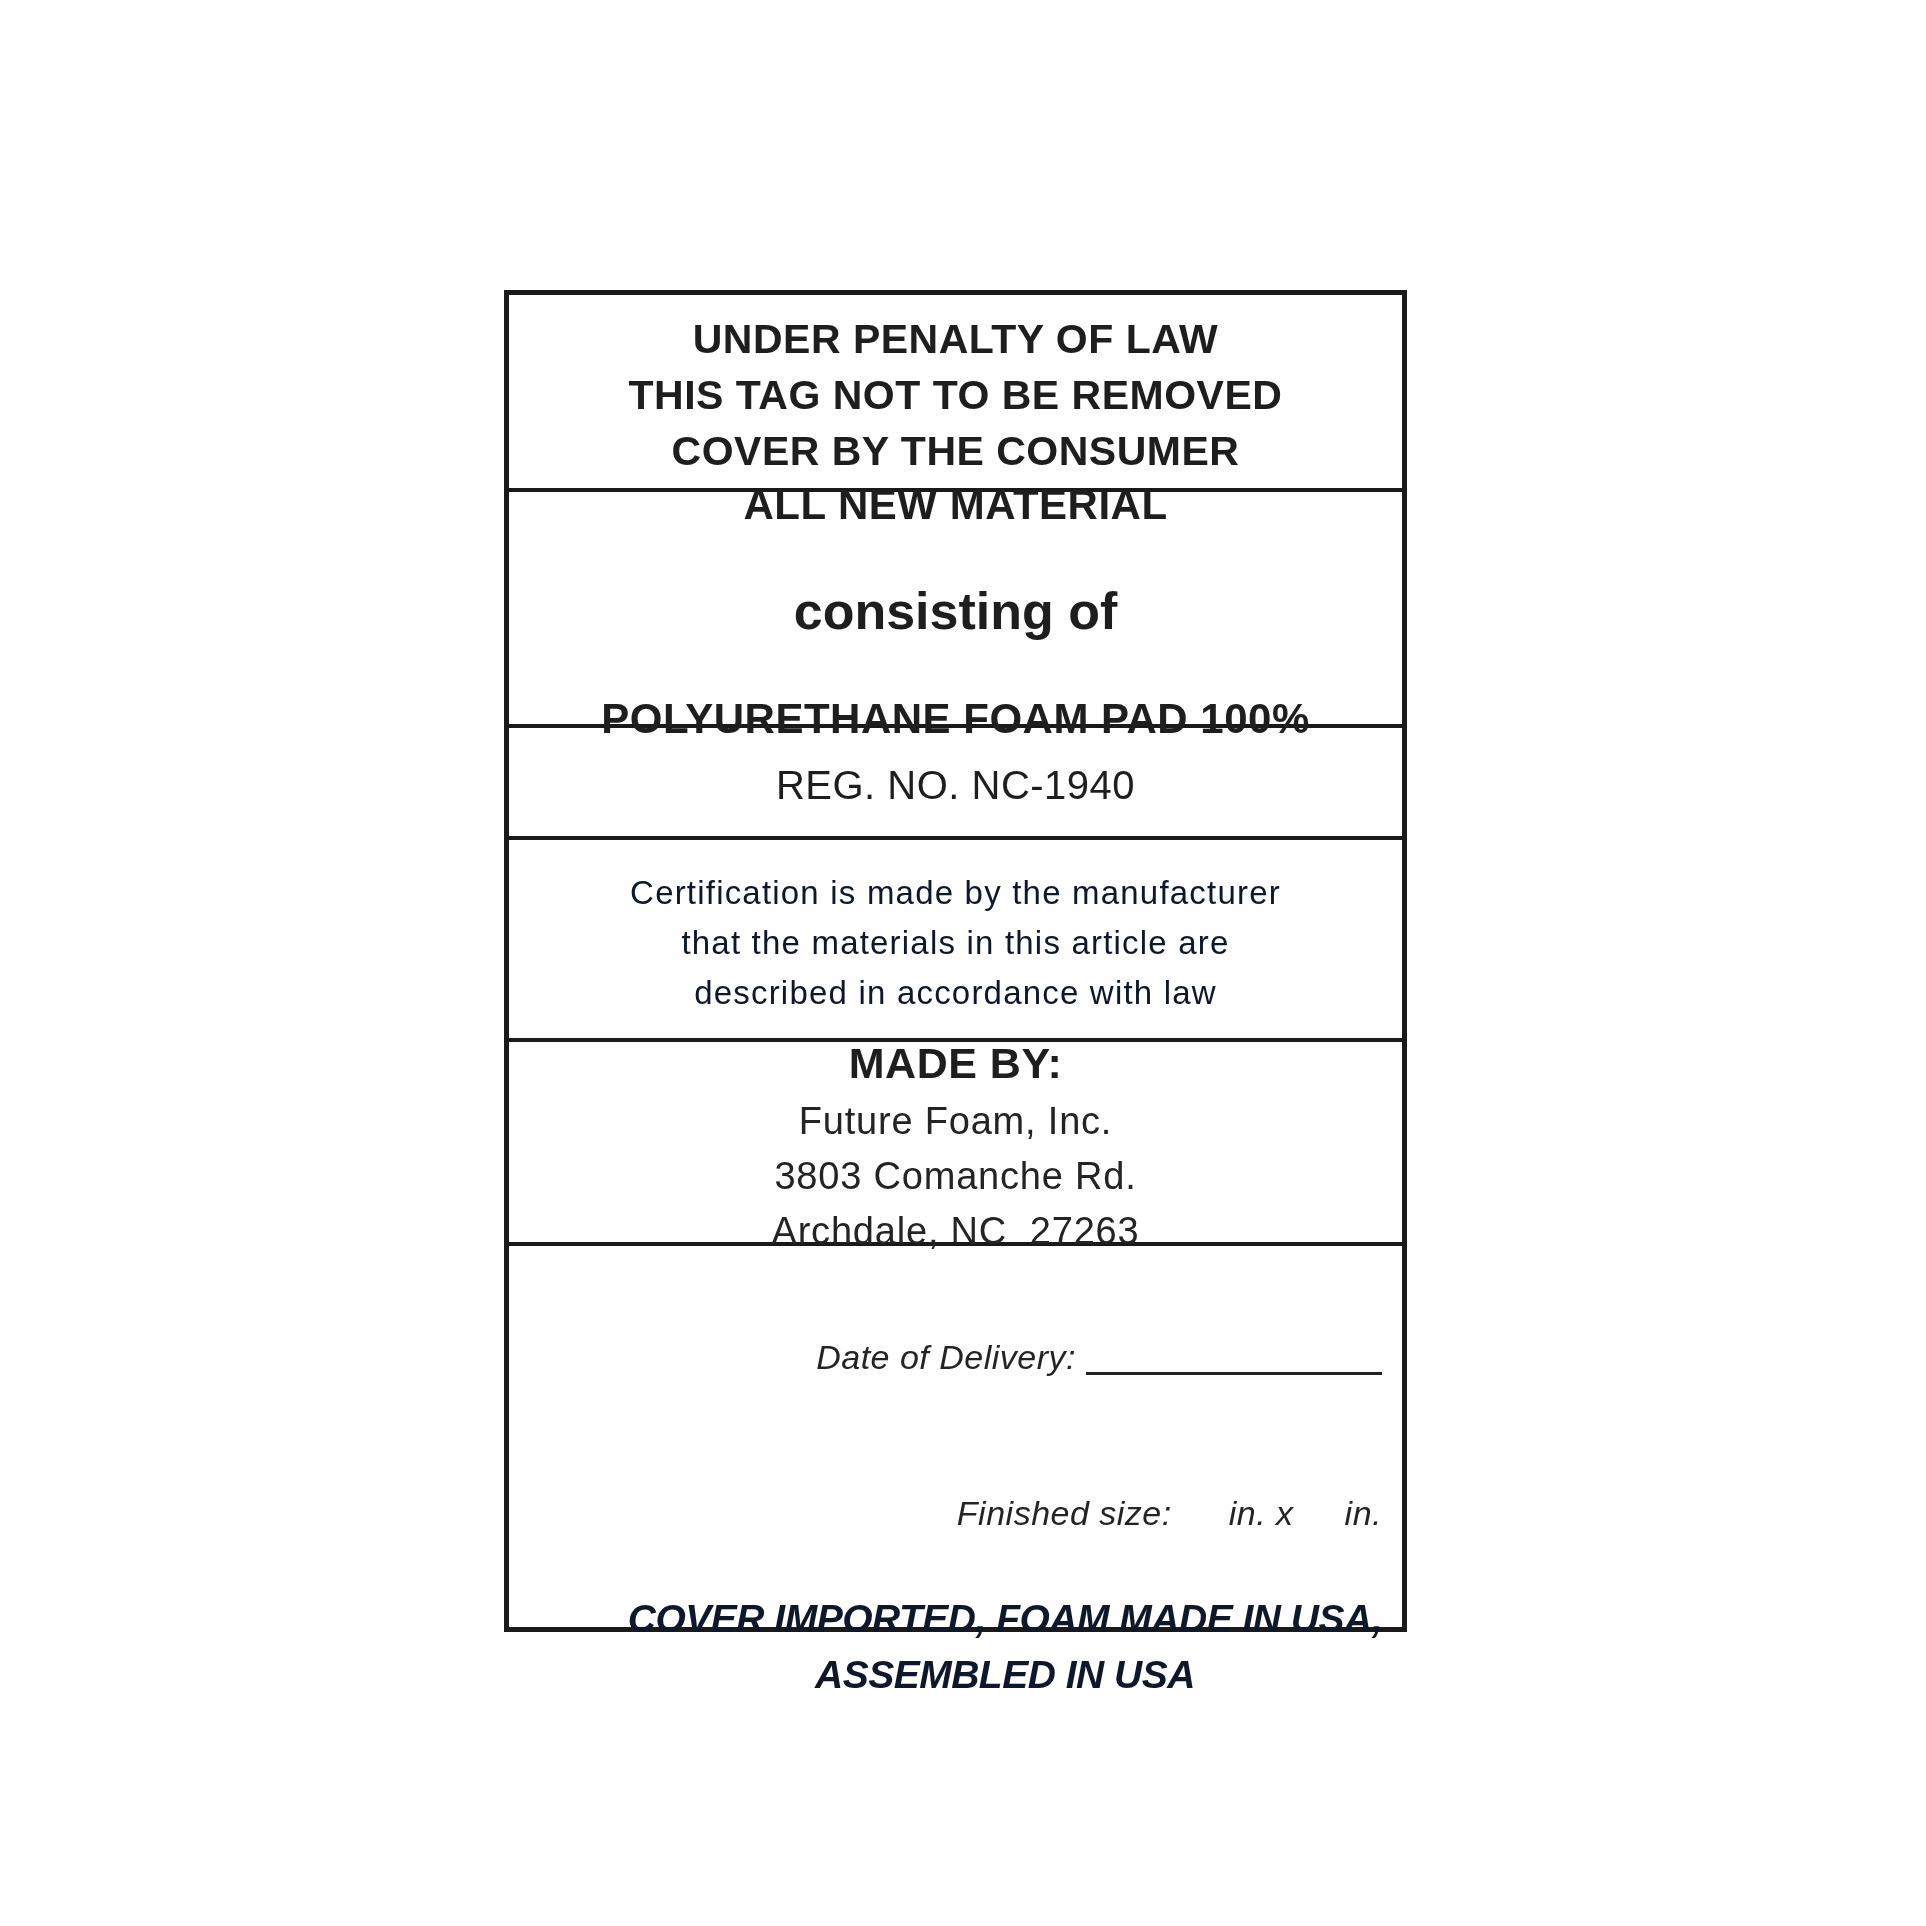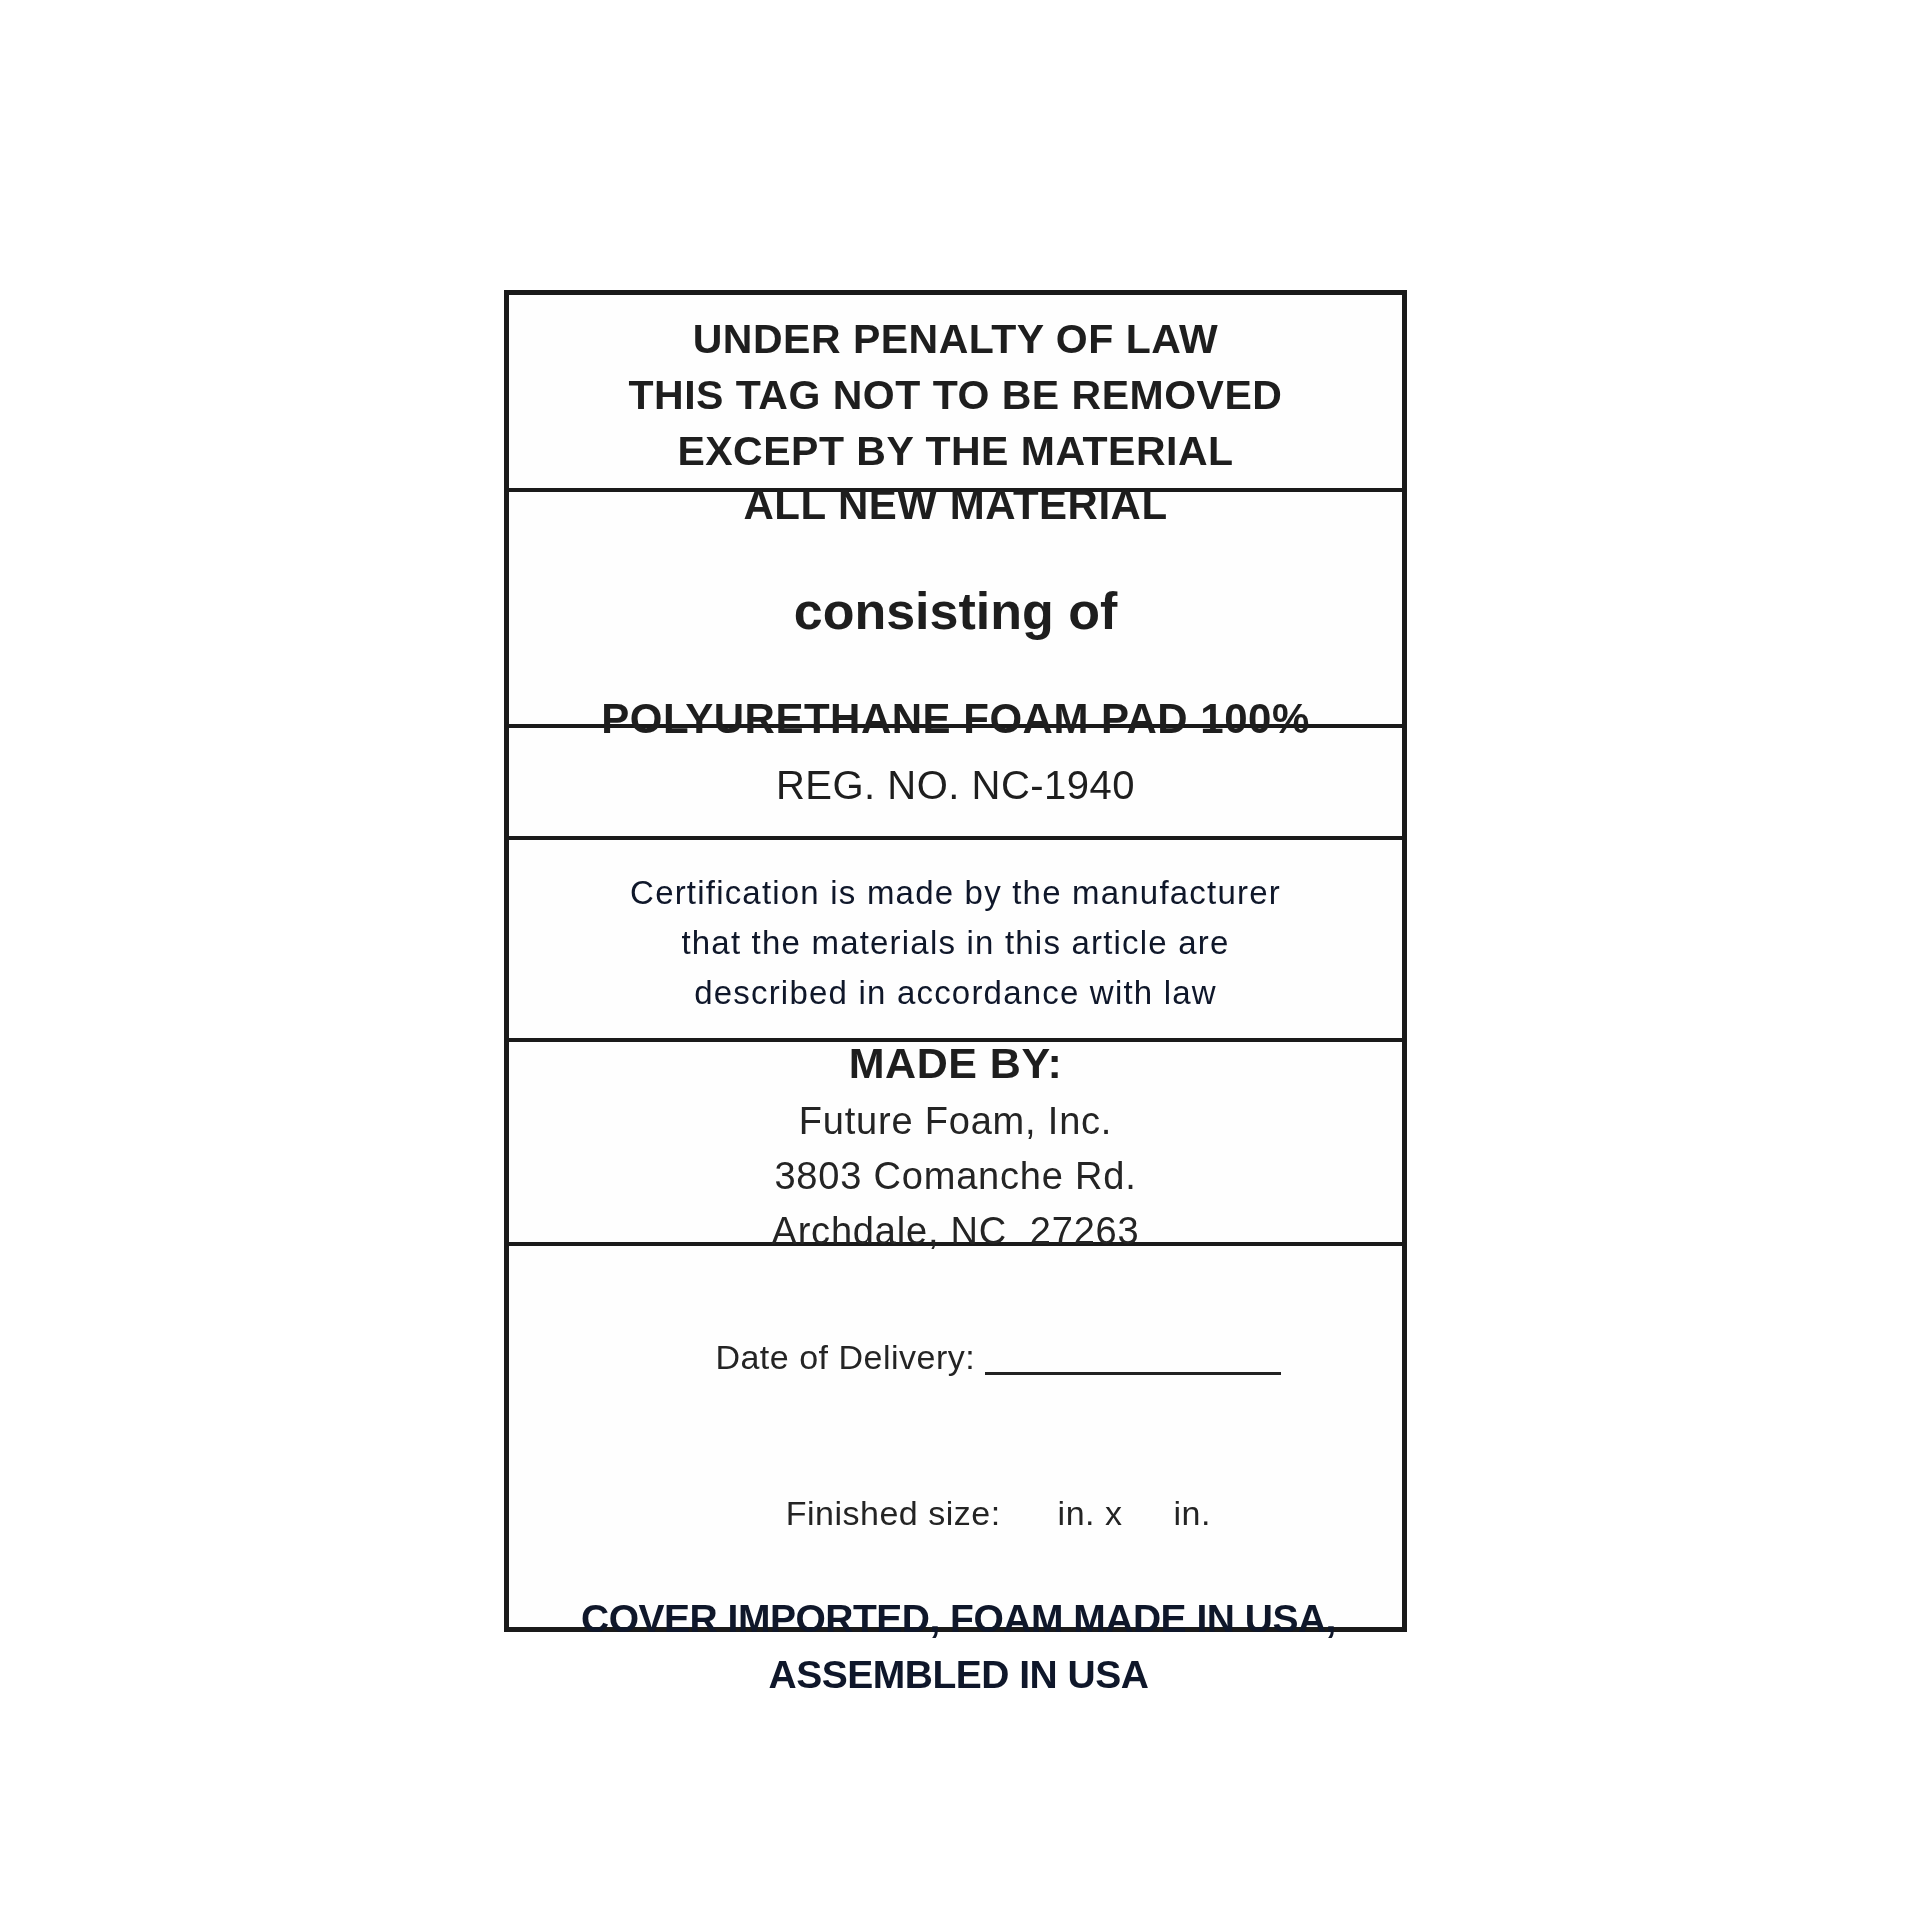--- a/index.html
+++ b/index.html
@@ -40,24 +40,25 @@
     margin-top: 7px;
   }
   .sec-penalty      { height: 190px; }
   .sec-material     { height: 229px; gap: 46px; }
   .sec-reg          { height: 105px; }
   .sec-cert         { height: 195px; }
   .sec-madeby       { height: 197px; }
   .sec-details {
     flex: 1 1 auto;
     border-bottom: none;
-    align-items: center;
+    align-items: flex-end;
     justify-content: flex-start;
     text-align: left;
     padding: 26px 20px 10px 26px;
+    font-style: italic;
   }
   .penalty-line {
     font-weight: 700;
     font-size: 41px;
     line-height: 56px;
     letter-spacing: 0.5px;
   }
   .material-line {
     font-weight: 700;
     font-size: 42px;
@@ -126,21 +127,21 @@
 </style>
 </head>
 <body>
 
 <div class="canvas">
   <div class="label">
 
     <div class="sec sec-penalty">
       <div class="penalty-line">UNDER PENALTY OF LAW</div>
       <div class="penalty-line">THIS TAG NOT TO BE REMOVED</div>
-      <div class="penalty-line">EXCEPT BY THE MATERIAL</div>
+      <div class="penalty-line">COVER BY THE CONSUMER</div>
     </div>
 
     <div class="sec sec-material">
       <div class="material-line">ALL NEW MATERIAL</div>
       <div class="material-sub">consisting of</div>
       <div class="material-line">POLYURETHANE FOAM PAD 100%</div>
     </div>
 
     <div class="sec sec-reg">
       <div class="reg-line">REG. NO. NC-1940</div>

